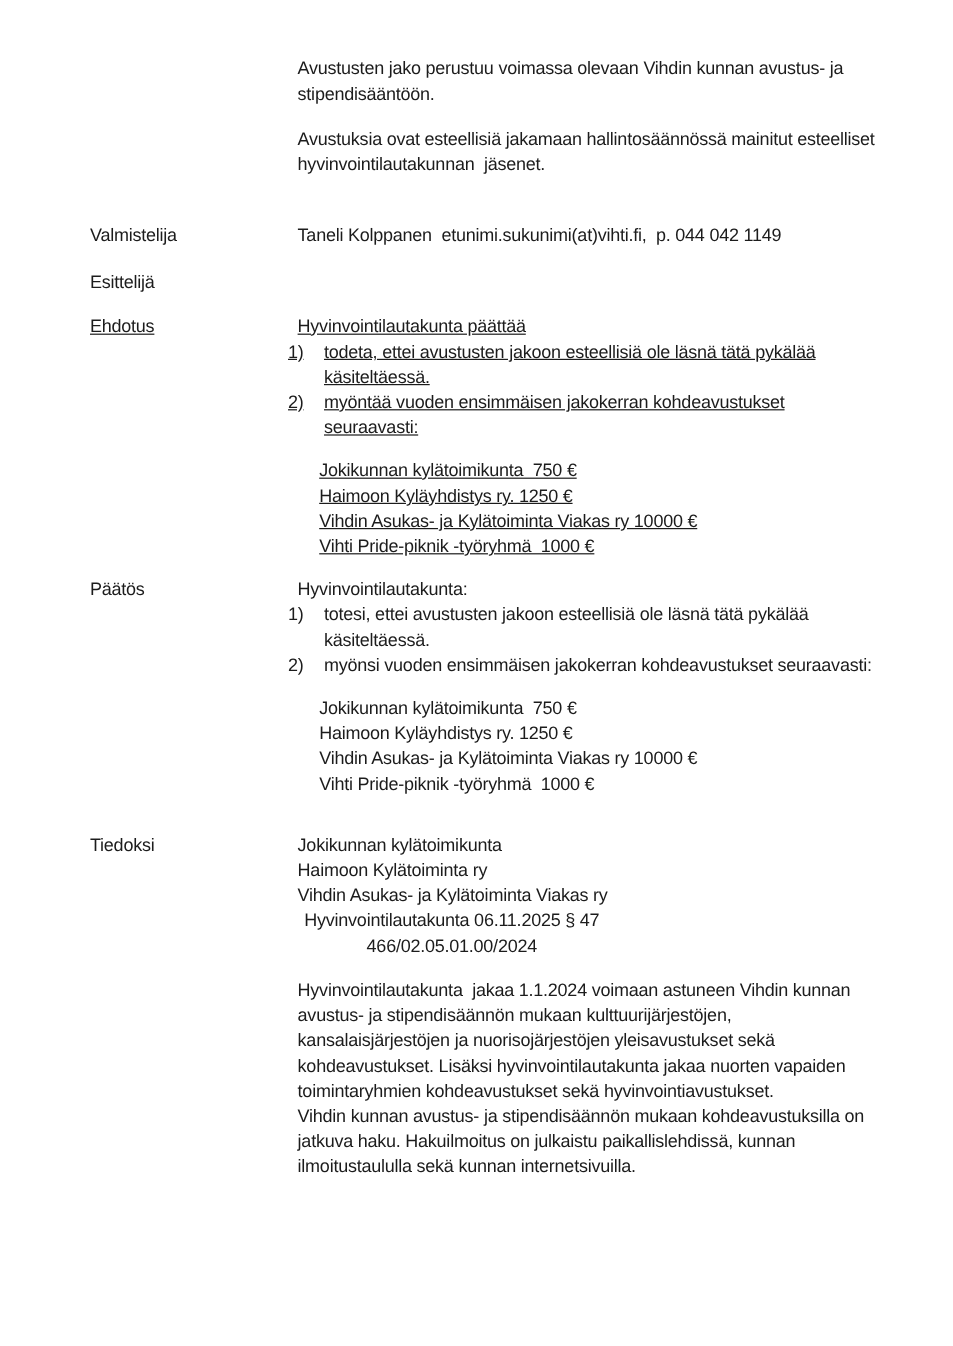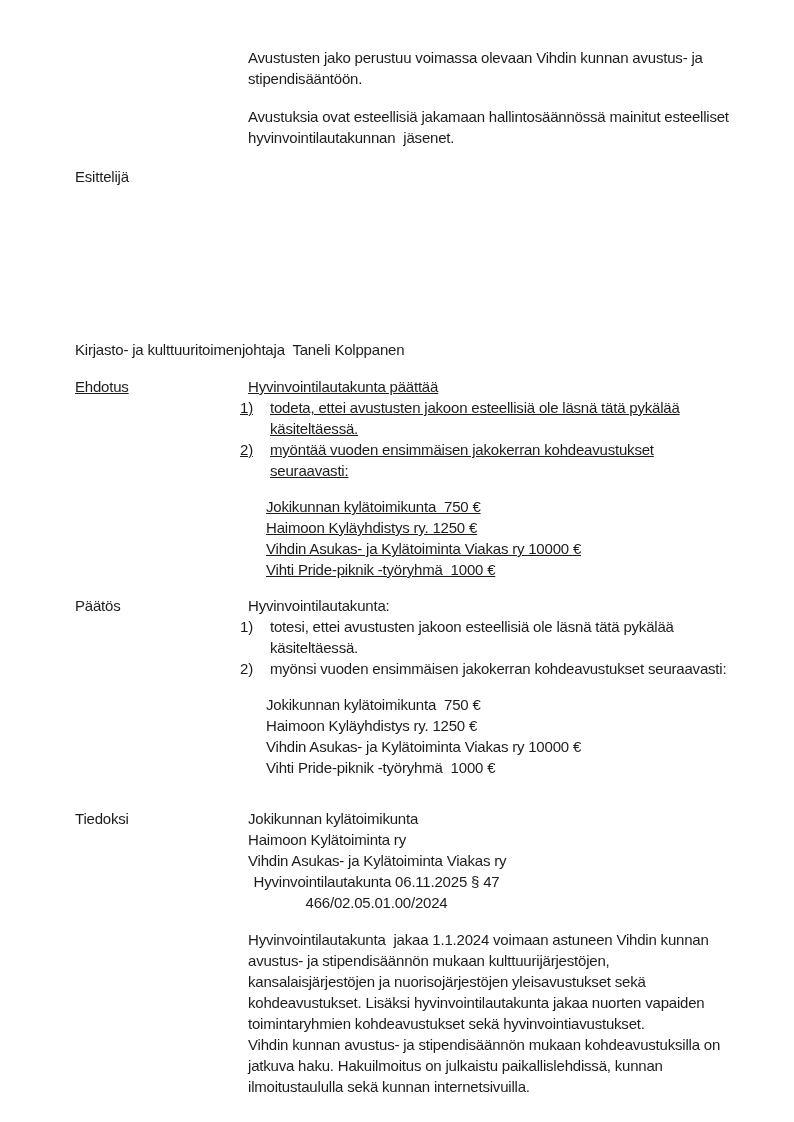--- a/index.html
+++ b/index.html
@@ -30,21 +30,21 @@
   .row { display: flex; align-items: flex-start; }
   .row .label { flex: 0 0 173px; }
   .row .value { flex: 1 1 auto; min-width: 0; }
 
   .indented { margin-left: 173px; }
 
   .intro-p1 { margin: 0 0 17px 0; }
   .intro-p2 { margin: 0; }
 
   .row-valmistelija { margin-top: 38px; }
-  .row-esittelija   { margin-top: 18px; flex-direction: column; }
+  .row-esittelija   { margin-top: 18px; }
   .row-ehdotus      { margin-top: 16px; text-decoration: underline; }
   .row-paatos       { margin-top: 15px; }
   .row-tiedoksi     { margin-top: 30px; }
 
   .olist { }
   .oli { display: flex; margin-left: -8px; }
   .oli .num { flex: 0 0 30px; }
   .oli .txt { flex: 1 1 auto; }
 
   .grants { margin-left: 18px; margin-top: 15px; }
@@ -58,24 +58,27 @@
 
 <div class="page">
 
   <div class="indented">
     <div class="pre intro-p1">Avustusten jako perustuu voimassa olevaan Vihdin kunnan avustus- ja
 stipendisääntöön.</div>
     <div class="pre intro-p2">Avustuksia ovat esteellisiä jakamaan hallintosäännössä mainitut esteelliset
 hyvinvointilautakunnan  jäsenet.</div>
   </div>
 
+  <div class="row row-valmistelija">
+    <div class="label pre">Valmistelija</div>
+    <div class="value pre">Taneli Kolppanen  etunimi.sukunimi(at)vihti.fi,  p. 044 042 1149</div>
+  </div>
 
   <div class="row row-esittelija">
     <div class="label pre">Esittelijä</div>
-    <div class="value pre">Kirjasto- ja kulttuuritoimenjohtaja  Taneli Kolppanen</div>
   </div>
 
   <div class="row row-ehdotus">
     <div class="label pre">Ehdotus</div>
     <div class="value">
       <div class="pre">Hyvinvointilautakunta päättää</div>
       <div class="olist">
         <div class="oli">
           <span class="num pre">1)</span>
           <span class="txt pre">todeta, ettei avustusten jakoon esteellisiä ole läsnä tätä pykälää

